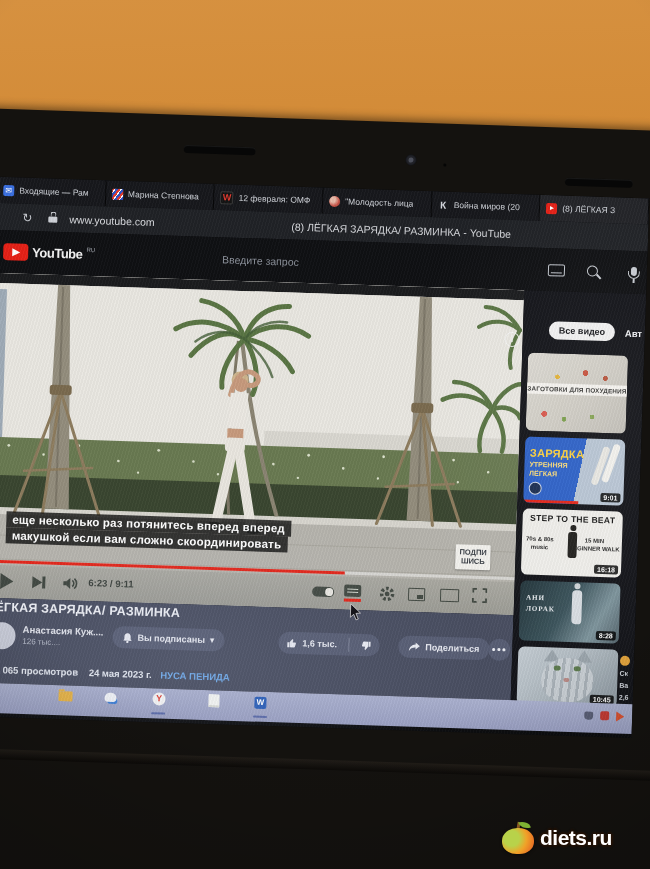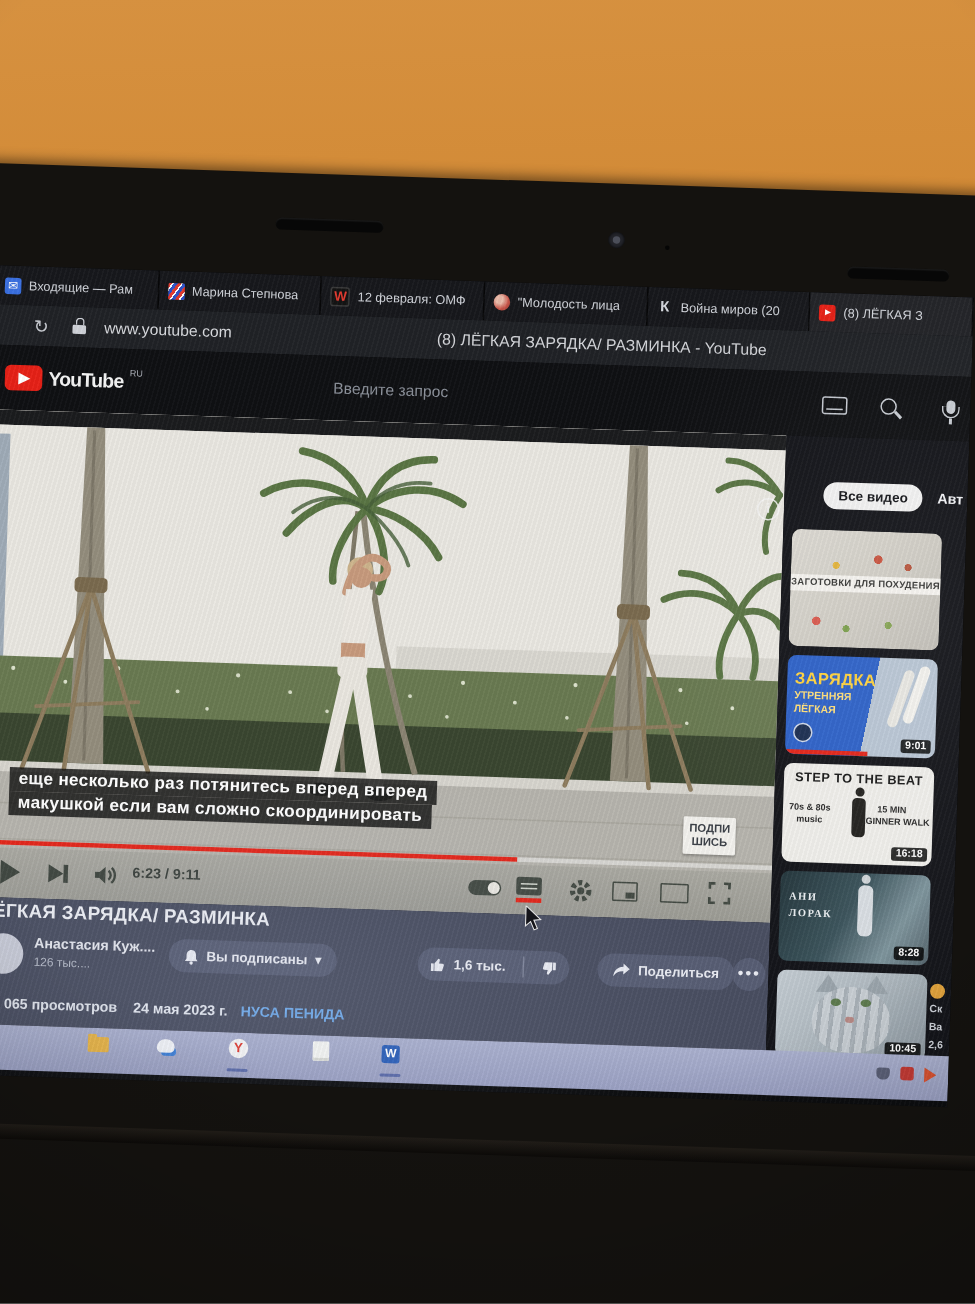--- a/index.html
+++ b/index.html
@@ -481,15 +481,23 @@
 
       <svg class="cursor" width="12" height="17" viewBox="0 0 12 17">
         <path d="M1 0 L11 9 L6.5 9.5 L9 15 L6.8 16 L4.3 10.5 L1 13.5 Z" fill="#15151a" stroke="#e8e8e8" stroke-width="0.7"></path>
       </svg>
 
       <div class="moire"></div>
       <div class="glare"></div>
     </div>
   </div>
 
+  <div class="watermark">
+    <span class="apple">
+      <span class="stem"></span>
+        <span class="leaf"></span>
+        <span class="body"></span>
+    </span>
+    <span class="wm-text">diets.ru</span>
+  </div>
 
   <div class="vignette"></div>
 </div>
 
 </body></html>

